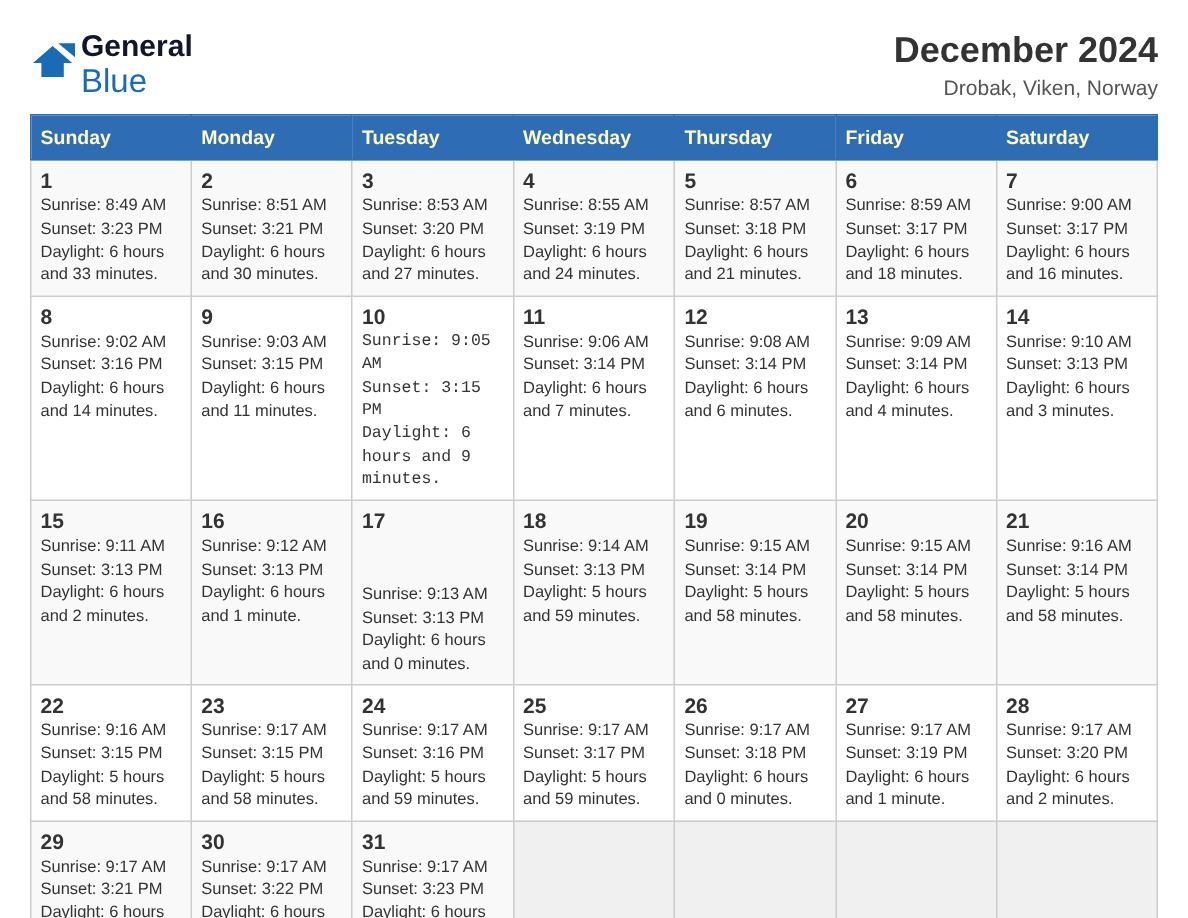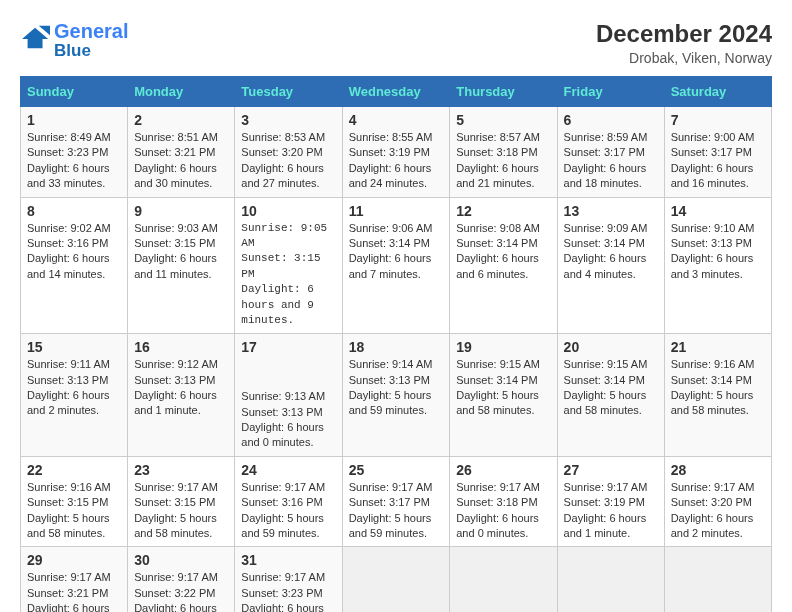--- a/index.html
+++ b/index.html
@@ -38,21 +38,21 @@
       color: #555;
       margin-top: 2px;
     }
     table {
       width: 100%;
       border-collapse: collapse;
       font-size: 11px;
     }
     thead tr th {
       background-color: #2e6db4;
-      color: #5eead4;
+      color: #fef9c3;
       padding: 7px 6px;
       text-align: left;
       font-size: 13px;
       font-weight: bold;
       border: 1px solid #2e6db4;
     }
     tbody tr td {
       border: 1px solid #ccc;
       vertical-align: top;
       padding: 5px 6px;
@@ -84,23 +84,23 @@
 <div class="header">
   <div class="logo">
     <div>
       <svg class="logo-icon" viewBox="0 0 30 30">
         <polygon points="14,4 28,16 22,16 22,26 6,26 6,16 0,16" fill="#1a6bb5"></polygon>
         <polygon points="18,2 30,12 30,2" fill="#1a6bb5"></polygon>
       </svg>
     </div>
     <div style="margin-left:4px;">
       <div style="font-size:20px;font-weight:bold;line-height:1.1;">
-        <span style="color:#3b82f6;">General</span>
+        <span style="color:#0f172a;">General</span>
       </div>
-      <div style="font-size:17px;font-weight:bold;line-height:1.1;">
+      <div style="font-size:22px;font-weight:normal;line-height:1.1;">
         <span style="color:#1a6bb5;">Blue</span>
       </div>
     </div>
   </div>
   <div class="title-block">
     <div class="month-year">December 2024</div>
     <div class="location">Drobak, Viken, Norway</div>
   </div>
 </div>
 

